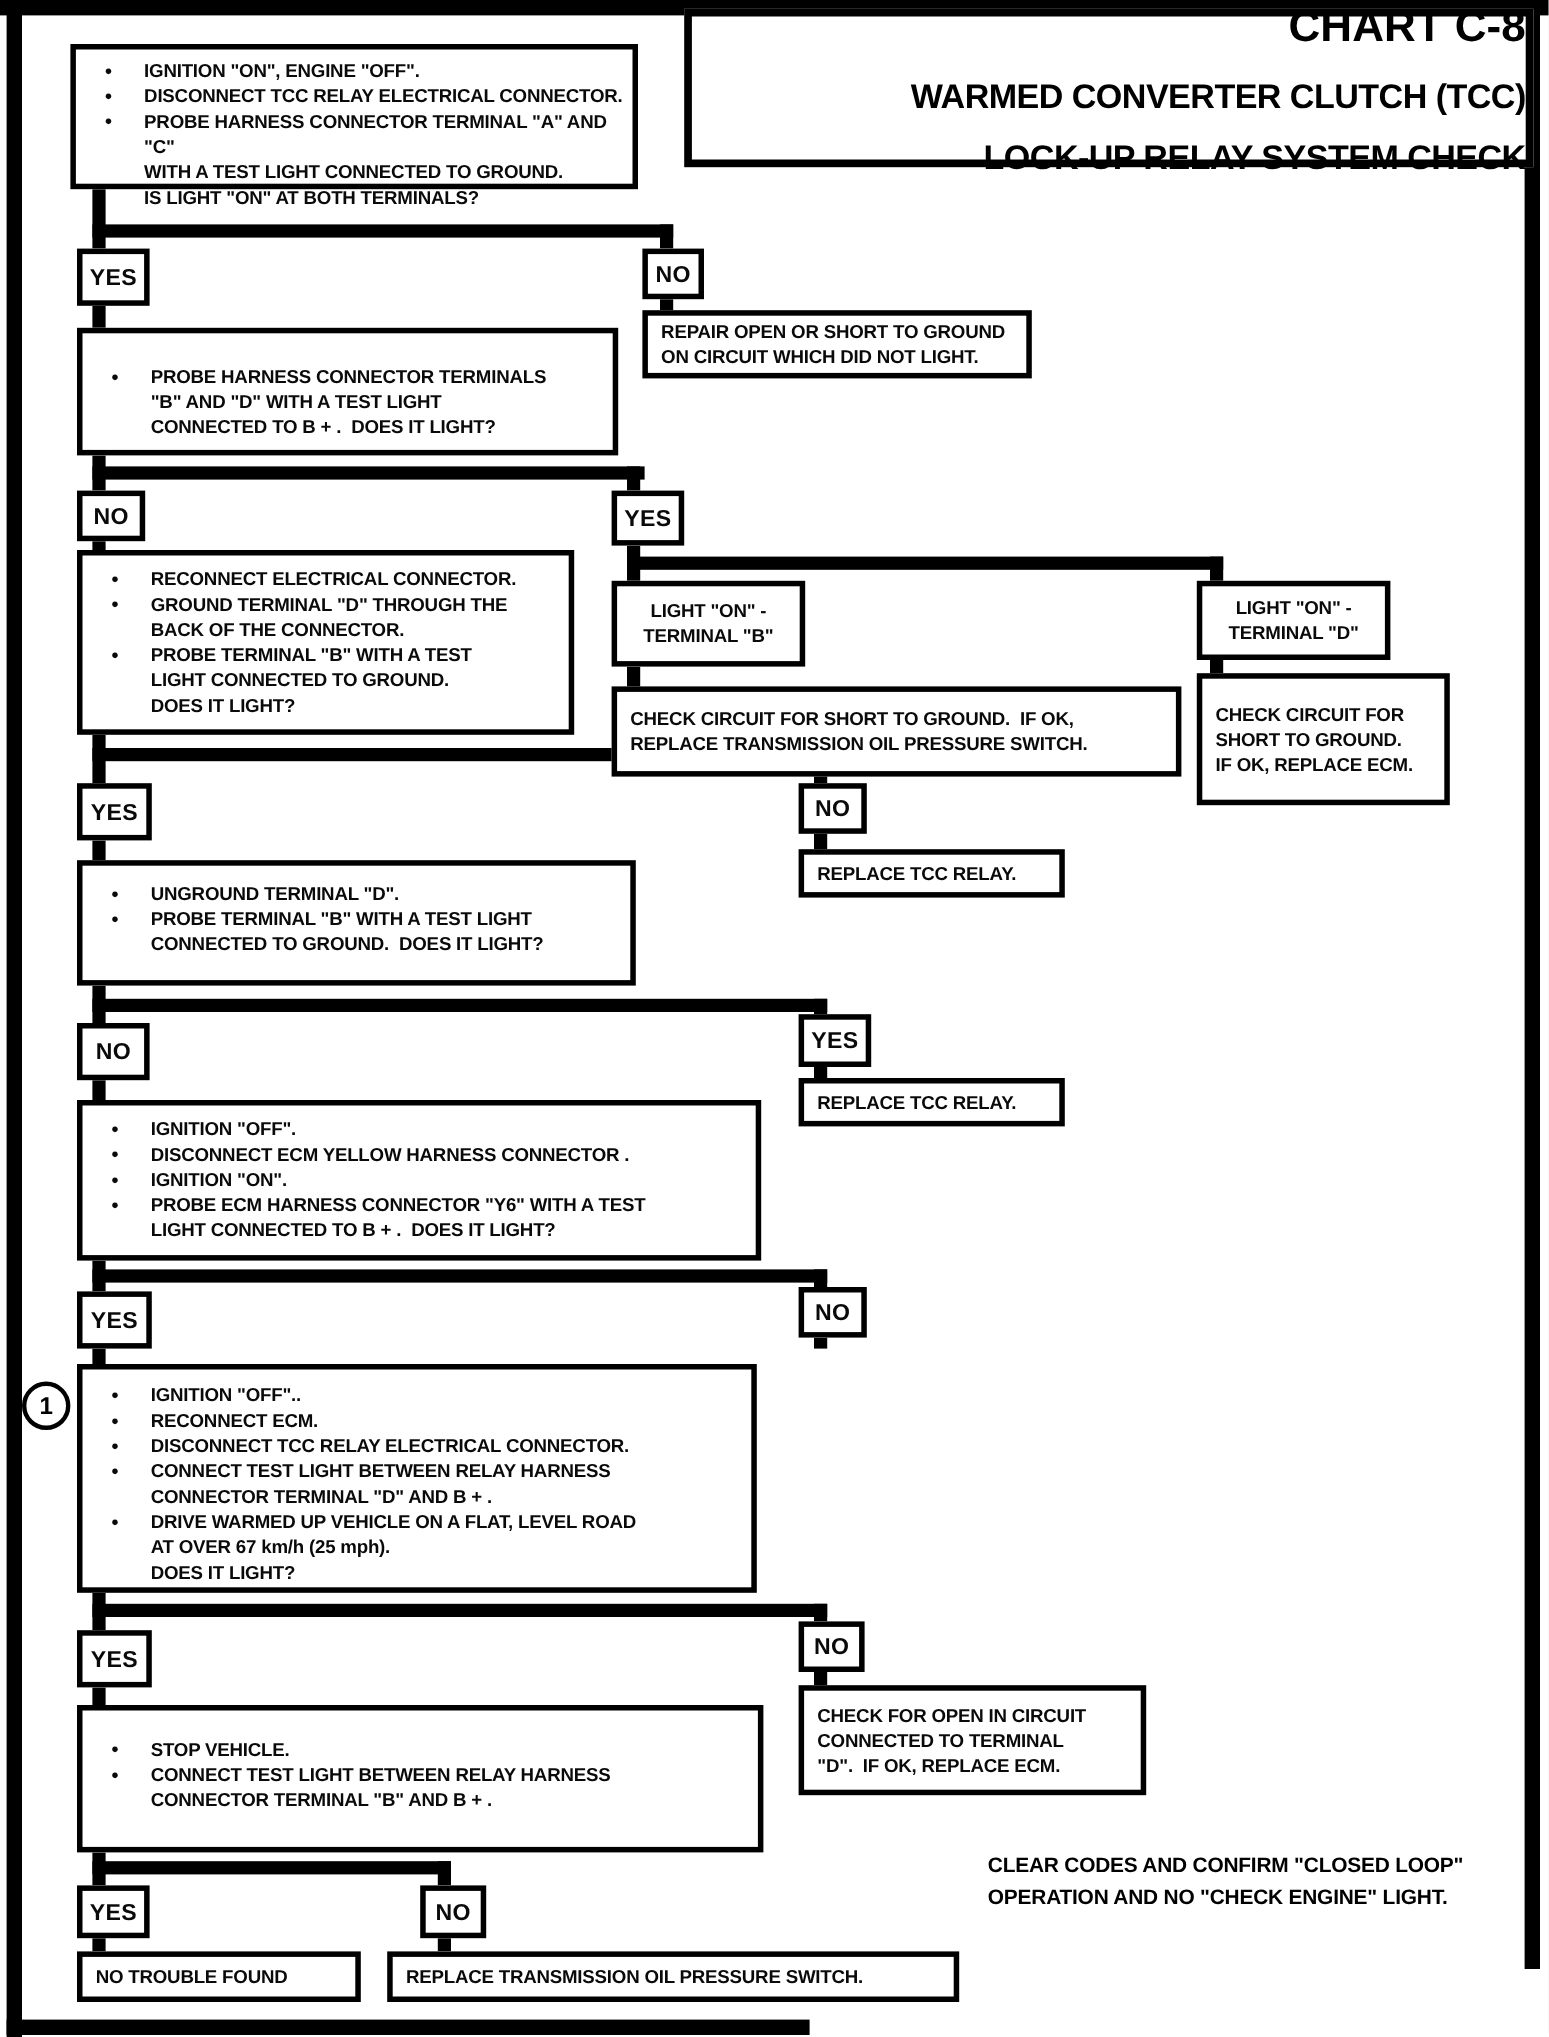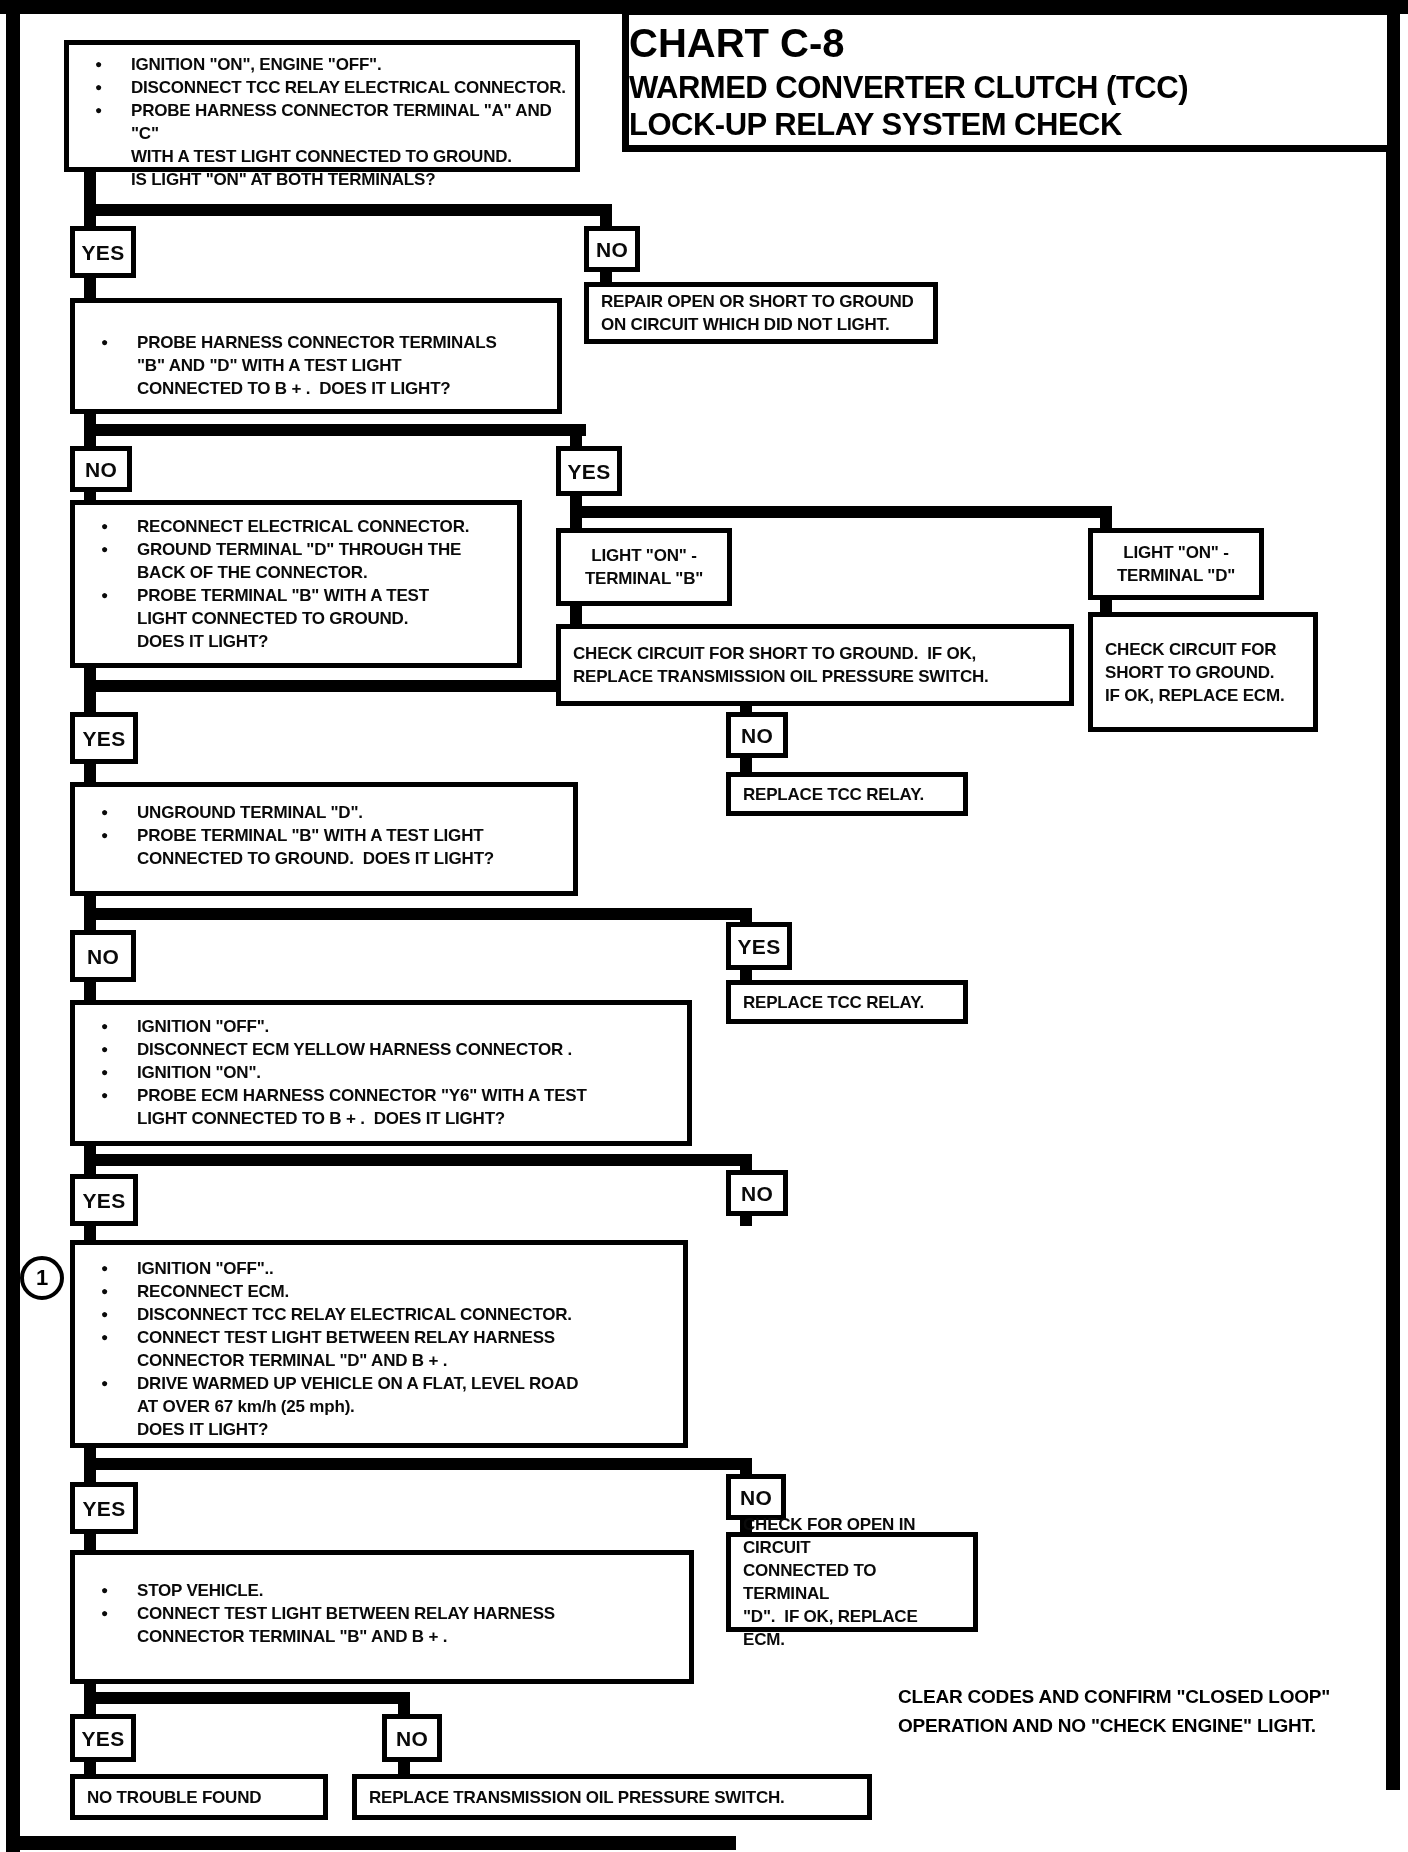--- a/index.html
+++ b/index.html
@@ -19,21 +19,21 @@
   .lbl{
     display:flex;align-items:center;justify-content:center;
     font-size:21px;letter-spacing:0.3px;
   }
   .plain{display:flex;align-items:center;padding:6px 12px;}
   .plain .t{white-space:pre-wrap;}
   .ctr{justify-content:center;text-align:center;}
   .conn{position:absolute;background:#000;}
   .titlebox{
     position:absolute;border:7px solid #000;background:#fff;box-sizing:border-box;
-    display:flex;flex-direction:column;align-items:flex-start;justify-content:center;
+    display:flex;flex-direction:column;align-items:flex-end;justify-content:center;gap:19px;
   }
   .title-main{font-weight:700;font-size:40px;letter-spacing:0px;line-height:52px;}
   .title-sub{font-weight:700;font-size:31px;letter-spacing:-0.5px;line-height:37px;text-align:center;}
   .callout{
     position:absolute;width:44px;height:44px;border:4px solid #000;border-radius:50%;
     box-sizing:border-box;display:flex;align-items:center;justify-content:center;
     font-weight:700;font-size:22px;background:#fff;
   }
   .note{
     position:absolute;font-weight:700;font-size:19px;line-height:29px;
@@ -201,21 +201,21 @@
 CONNECTOR TERMINAL "D" AND B + .</div>
       <div class="bi">DRIVE WARMED UP VEHICLE ON A FLAT, LEVEL ROAD
 AT OVER 67 km/h (25 mph).
 DOES IT LIGHT?</div>
     </div>
   </div>
 
   <div class="box lbl" style="left:70px;top:1482px;width:68px;height:52px;">YES</div>
   <div class="box lbl" style="left:726px;top:1474px;width:60px;height:46px;">NO</div>
 
-  <div class="box plain" style="left:726px;top:1532px;width:252px;height:100px;">
+  <div class="box plain" style="left:726px;top:1532px;width:316px;height:100px;">
     <span class="t">CHECK FOR OPEN IN CIRCUIT
 CONNECTED TO TERMINAL
 "D".  IF OK, REPLACE ECM.</span>
   </div>
 
   <div class="box" style="left:70px;top:1550px;width:624px;height:134px;">
     <div class="bullets" style="padding-top:24px;">
       <div class="bi">STOP VEHICLE.</div>
       <div class="bi">CONNECT TEST LIGHT BETWEEN RELAY HARNESS
 CONNECTOR TERMINAL "B" AND B + .</div>

